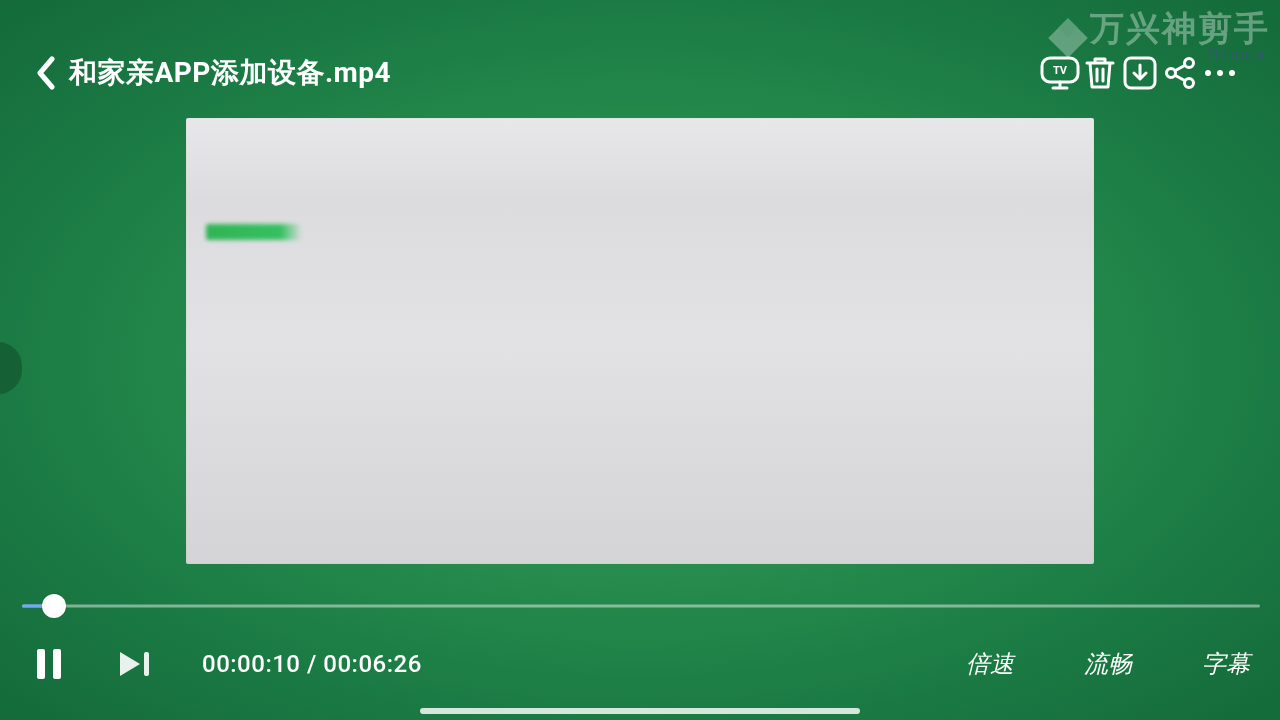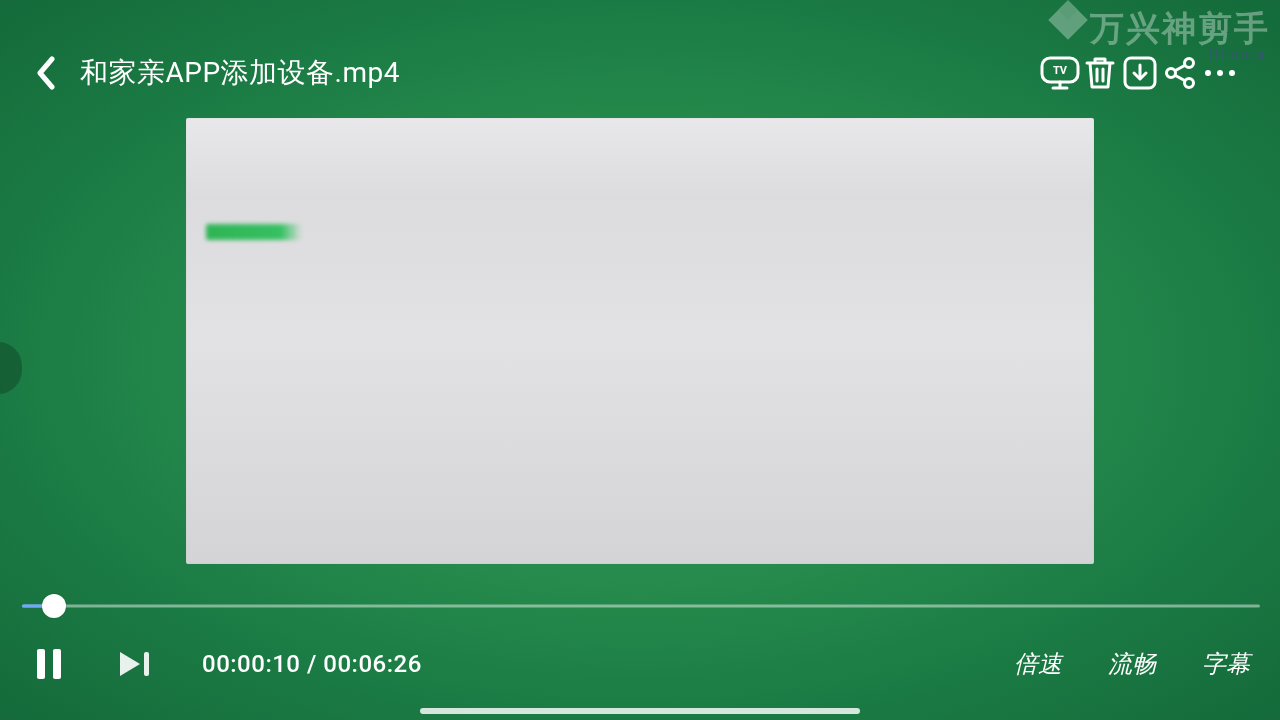--- a/index.html
+++ b/index.html
@@ -8,21 +8,21 @@
     background: radial-gradient(ellipse at center, #3aa864 0%, #258a4c 45%, #1b7b44 70%, #146a3a 100%);
     font-family: -apple-system, BlinkMacSystemFont, "Segoe UI", Roboto, "Helvetica Neue", Arial, sans-serif;
     color: #ffffff;
     position: relative;
   }
 
   
   .watermark {
     position: absolute;
     top: 6px; right: 10px;
-    display: flex; align-items: flex-start; gap: 8px;
+    display: flex; align-items: flex-end; gap: 8px;
     opacity: 0.35;
     pointer-events: none;
   }
   .wm-diamond {
     width: 28px; height: 28px;
     transform: rotate(45deg);
     background: #ffffff;
     opacity: 0.9;
     position: relative;
   }
@@ -35,21 +35,21 @@
   .wm-sub { position: absolute; right: 14px; top: 46px; font-size: 14px; color: #6d28d9; opacity: 0.3; letter-spacing: 2px; }
 
   
   .header {
     position: absolute;
     top: 44px; left: 28px; right: 40px;
     height: 58px;
     display: flex; align-items: center;
   }
   .back { width: 36px; height: 36px; display: flex; align-items: center; justify-content: center; cursor: pointer; }
-  .title { margin-left: 16px; font-size: 28px; font-weight: 400; letter-spacing: 0.5px; }
+  .title { margin-left: 5px; font-size: 28px; font-weight: 700; letter-spacing: 0.5px; }
   .header-spacer { flex: 1; }
   .hicons { display: flex; align-items: center; }
   .ibox { width: 40px; height: 40px; display: flex; align-items: center; justify-content: center; cursor: pointer; }
   .more { display: flex; gap: 6px; }
   .more .dot { width: 6px; height: 6px; border-radius: 50%; background: #fff; }
 
   
   .stage {
     position: absolute;
     left: 186px; top: 118px;
@@ -110,21 +110,21 @@
     position: absolute;
     left: 28px; right: 30px; top: 640px;
     height: 48px;
     display: flex; align-items: center; justify-content: space-between;
   }
   .ctl { width: 42px; height: 42px; display: flex; align-items: center; justify-content: center; cursor: pointer; }
   .ctl + .ctl { margin-left: 44px; }
   .timecode { margin-left: 46px; font-size: 24px; font-weight: 500; letter-spacing: 0.5px; }
   .controls-spacer { flex: 1; }
   .opt { font-size: 24px; cursor: pointer; font-style: italic; }
-  .opt + .opt { margin-left: 46px; }
+  .opt + .opt { margin-left: 70px; }
 
   
   .bind {
     position: absolute;
     left: 0; right: 0; bottom: 6px;
     display: flex; justify-content: center;
   }
   .bind .bar {
     width: 440px; height: 6px; border-radius: 3px;
     background: rgba(255,255,255,0.82);

